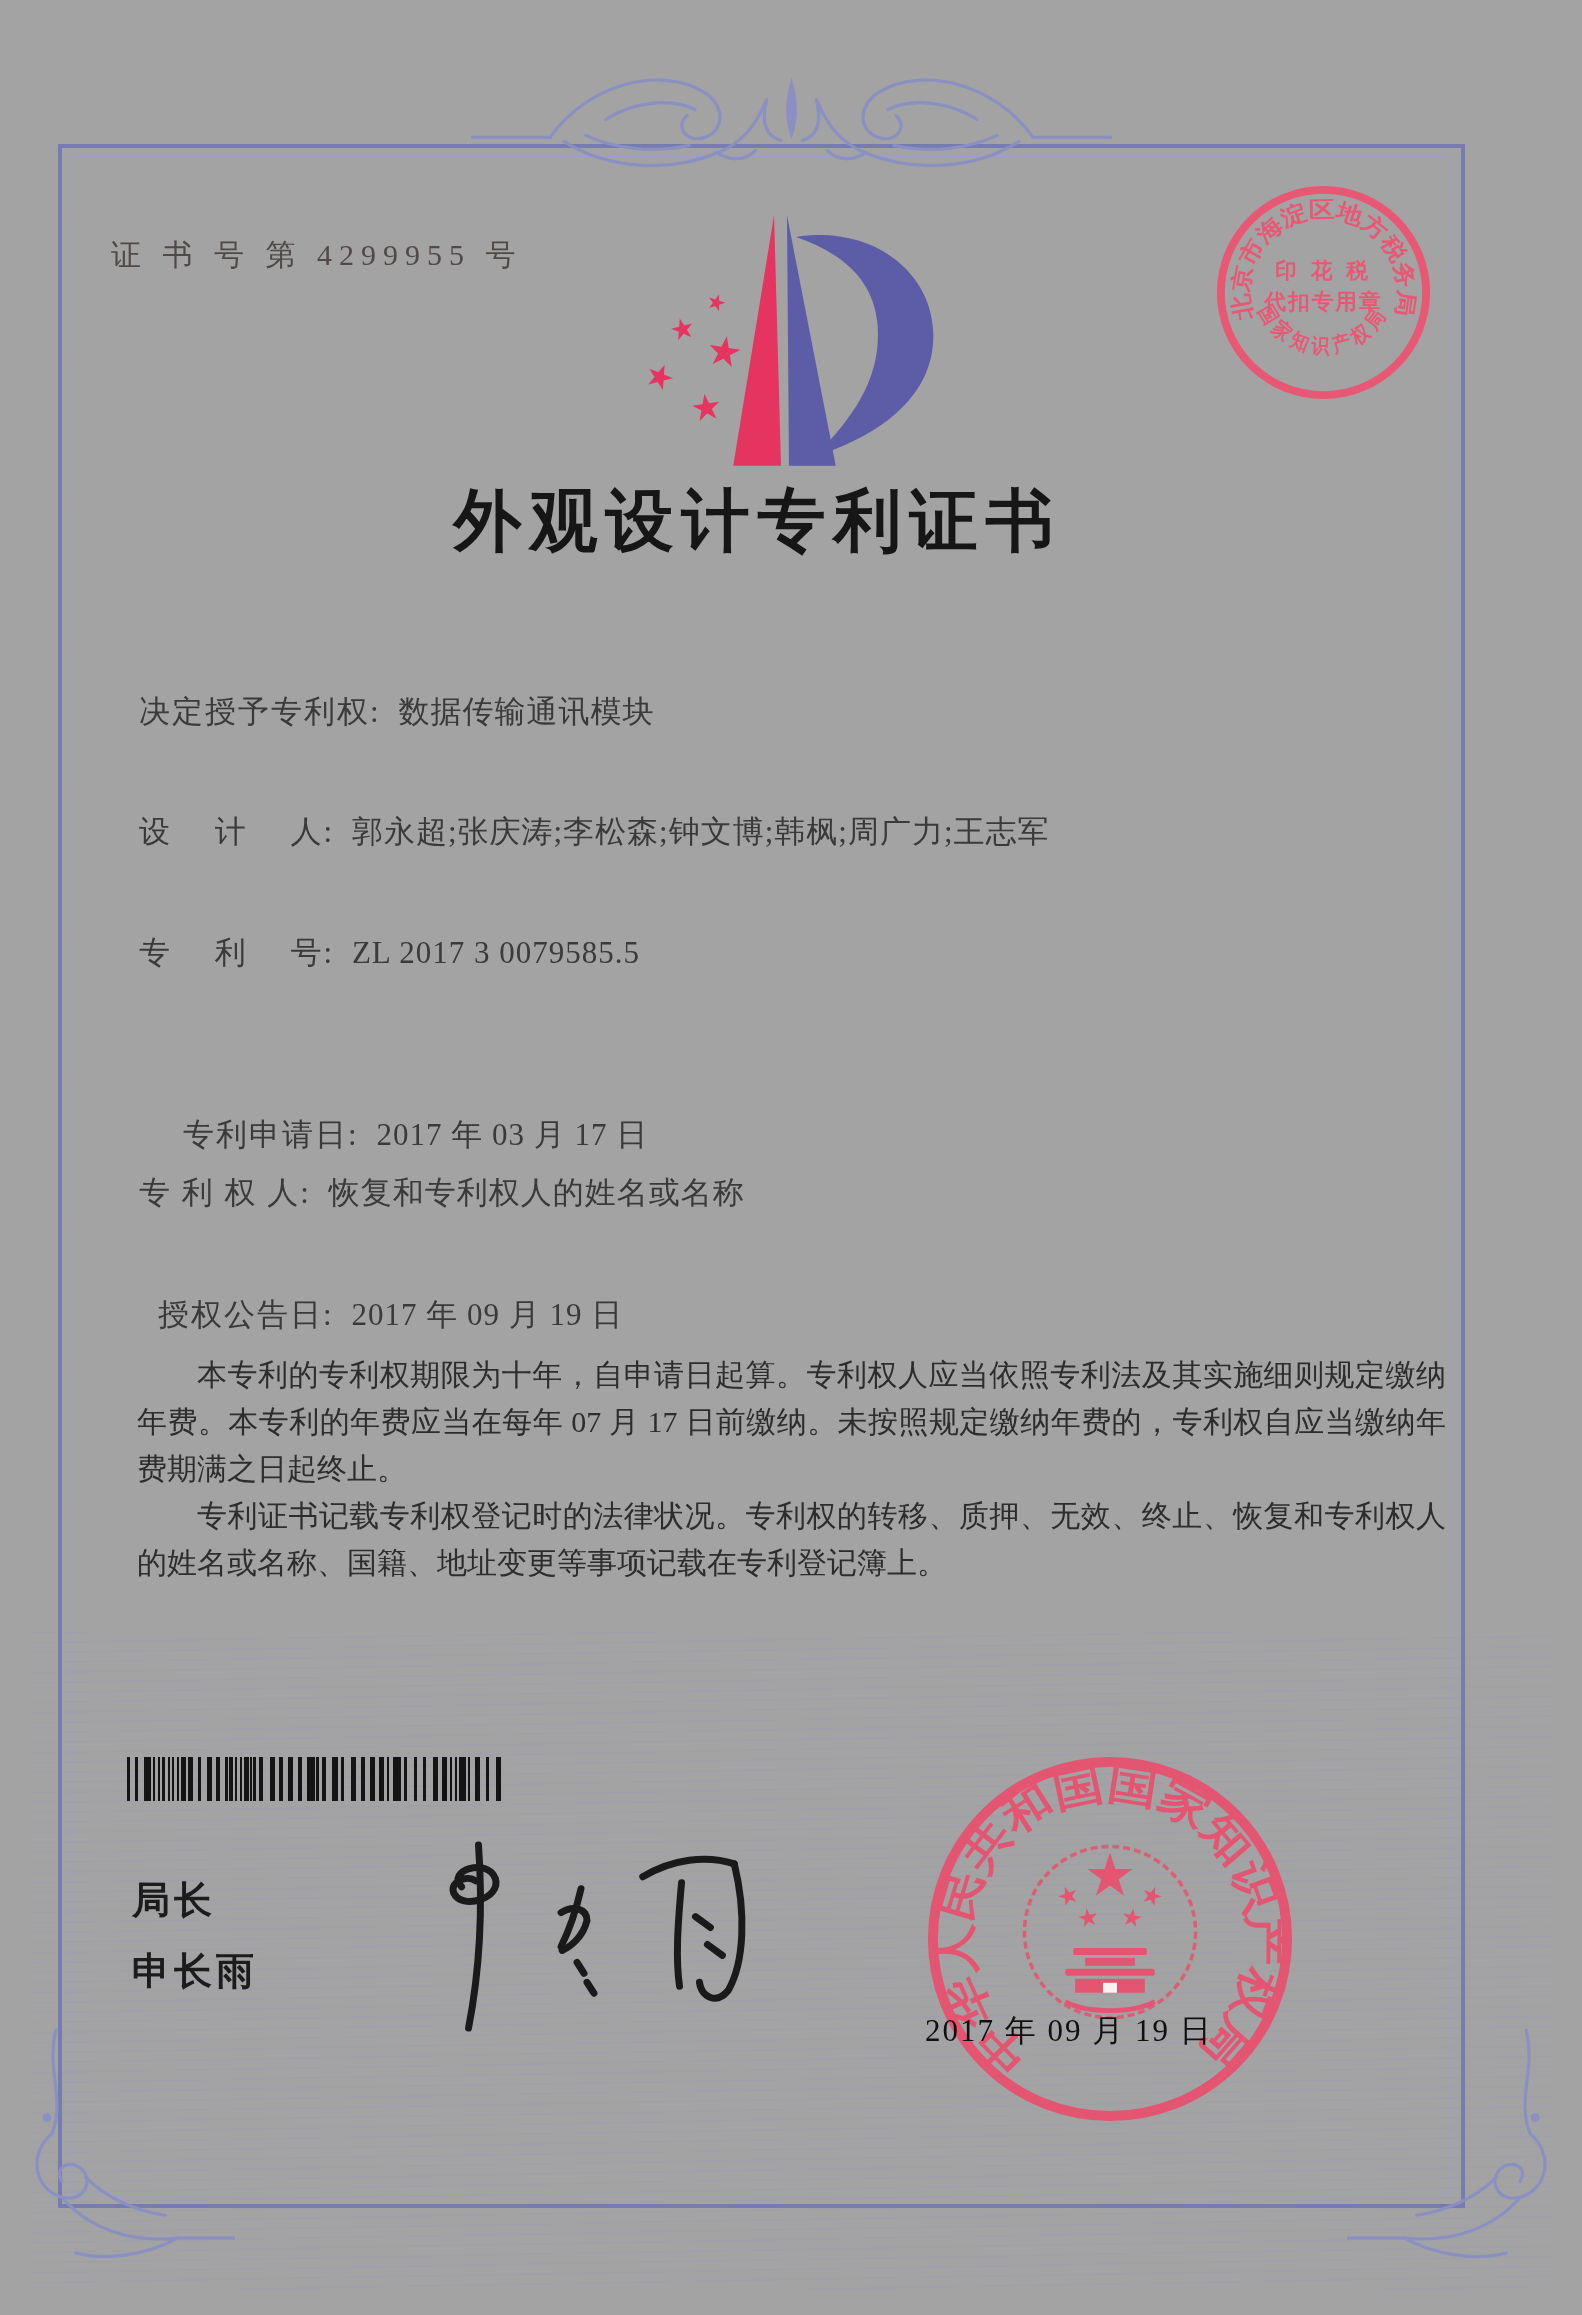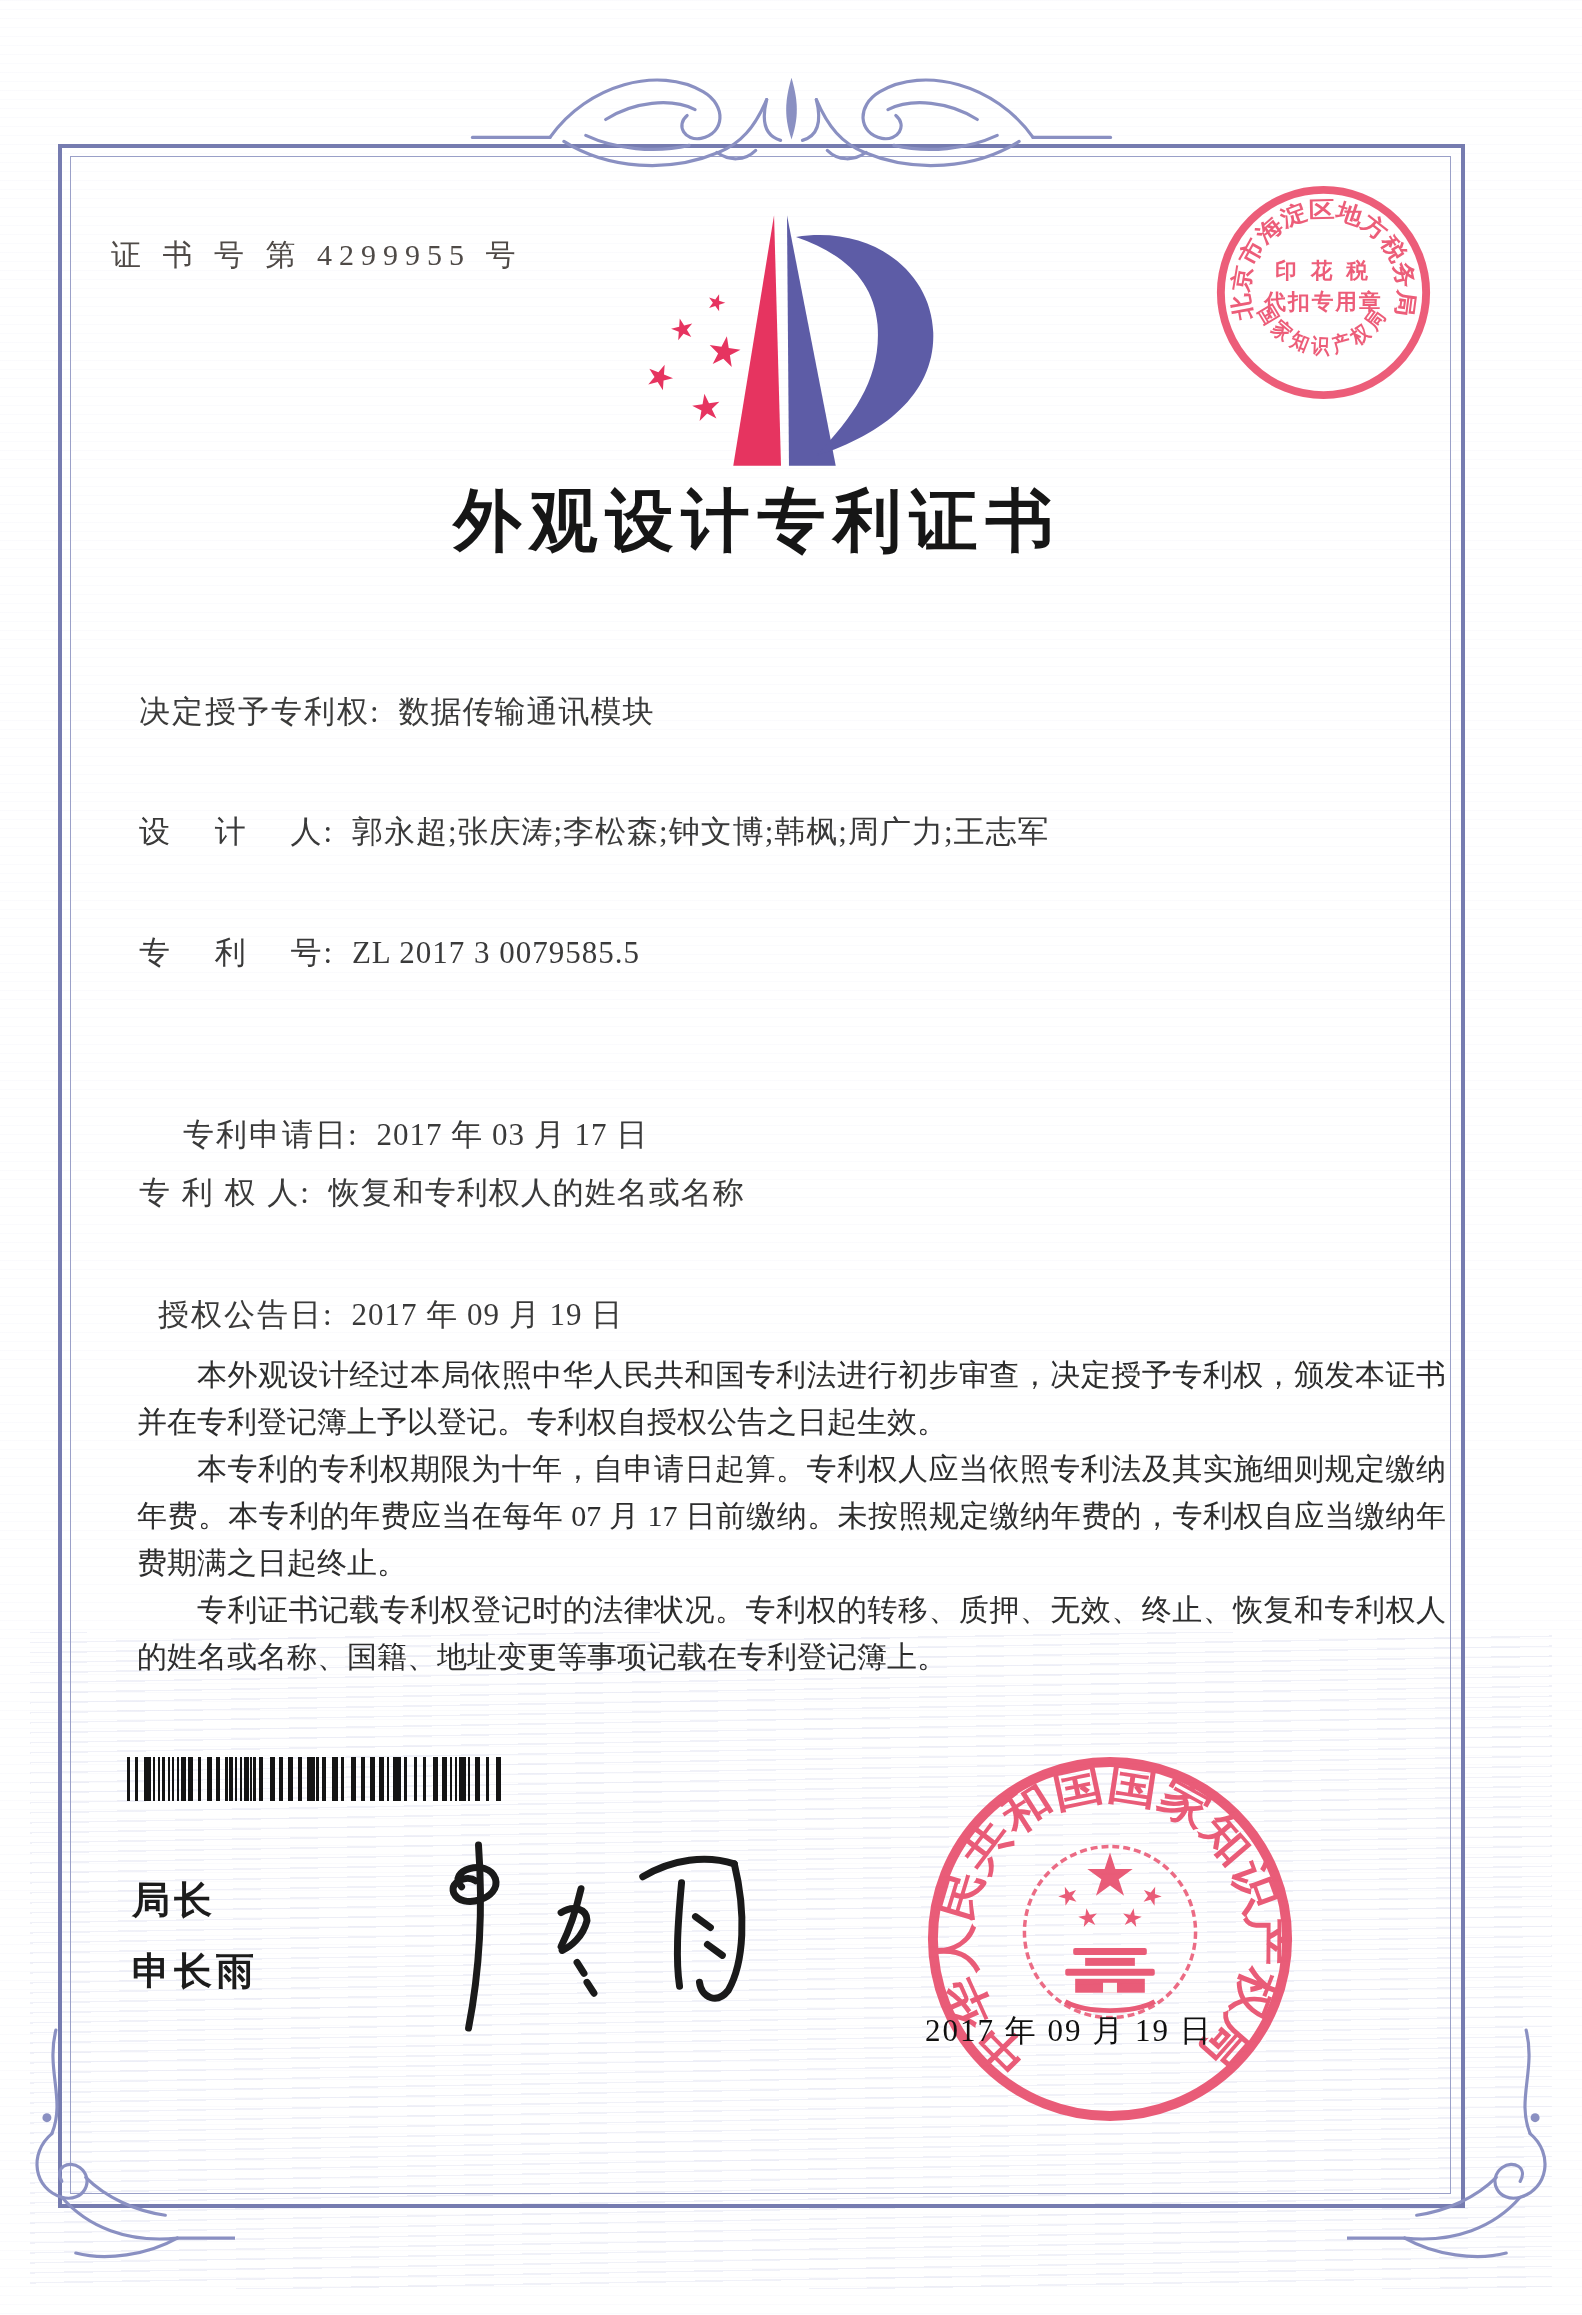--- a/index.html
+++ b/index.html
@@ -1,19 +1,19 @@
 <!DOCTYPE html>
 <html><head>
 <meta charset="utf-8">
 <style>
   html,body{margin:0;padding:0;background:#e8e8e8;}
   .page{
     position:relative;
     width:1582px;height:2315px;
-    background:#ffffff;
+    background:#a3a3a3;
     overflow:hidden;
     font-family:"Liberation Serif","DejaVu Serif",serif;
   }
   
   .texture-all{
     position:absolute;left:0;top:0;right:0;bottom:0;z-index:0;
     background:repeating-linear-gradient(180deg, rgba(150,155,205,0.045) 0 1px, rgba(0,0,0,0) 1px 9px);
   }
   .texture-lower{
     position:absolute;left:30px;right:30px;top:1632px;height:657px;z-index:0;
@@ -189,21 +189,20 @@
   <div class="field f4">
     <span class="lbl">专 利 权 人:</span>
     <span class="val">恢复和专利权人的姓名或名称</span>
   </div>
   <div class="field f5">
     <span class="lbl">授权公告日:</span>
     <span class="val">2017 年 09 月 19 日</span>
   </div>
 
   <div class="body-text">
-    <p>本外观设计经过本局依照中华人民共和国专利法进行初步审查，决定授予专利权，颁发本证书并在专利登记簿上予以登记。专利权自授权公告之日起生效。</p>
     <p>本专利的专利权期限为十年，自申请日起算。专利权人应当依照专利法及其实施细则规定缴纳年费。本专利的年费应当在每年 07 月 17 日前缴纳。未按照规定缴纳年费的，专利权自应当缴纳年费期满之日起终止。</p>
     <p>专利证书记载专利权登记时的法律状况。专利权的转移、质押、无效、终止、恢复和专利权人的姓名或名称、国籍、地址变更等事项记载在专利登记簿上。</p>
   </div>
 
   <div class="barcode"></div>
 
   <div class="director-title">局长</div>
   <div class="director-name">申长雨</div>
 
   <svg class="signature" viewBox="0 0 440 215">

